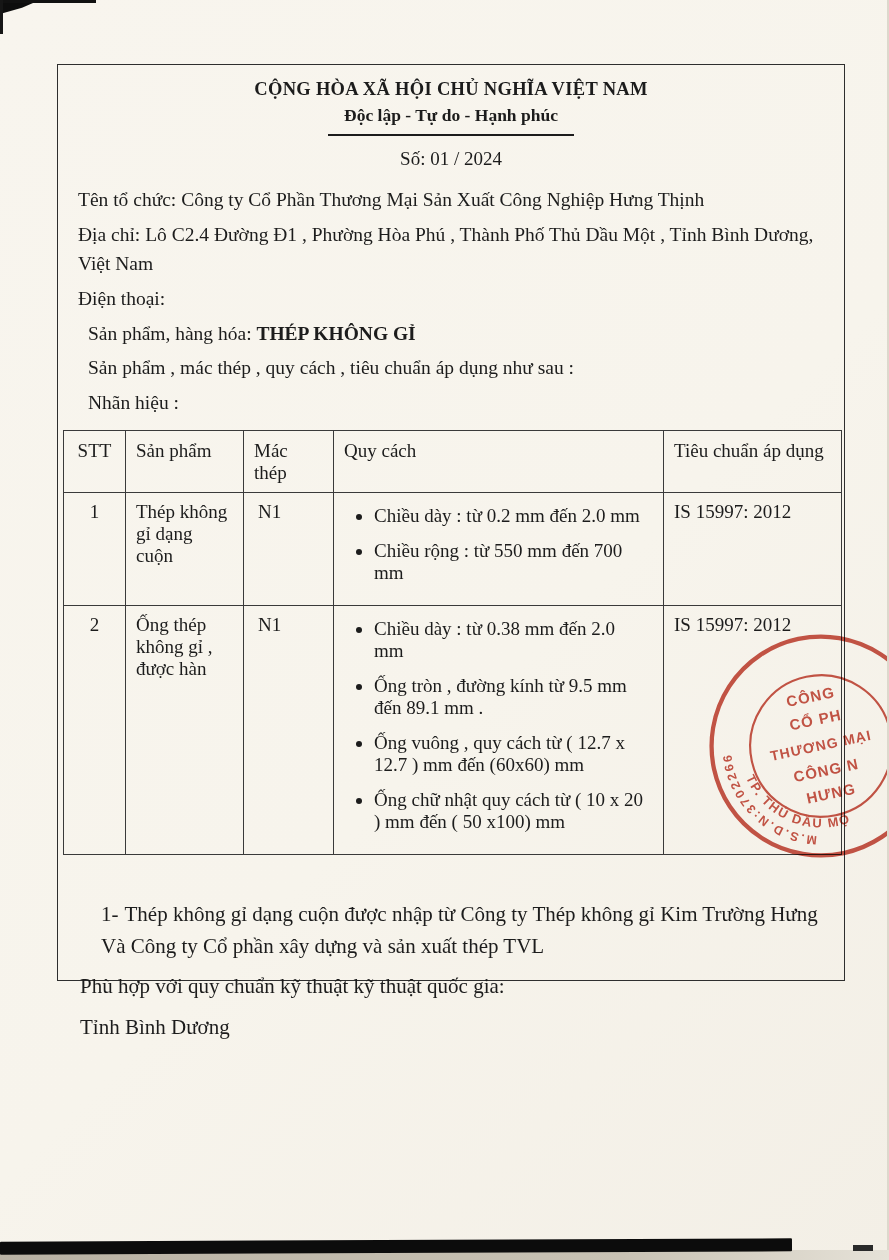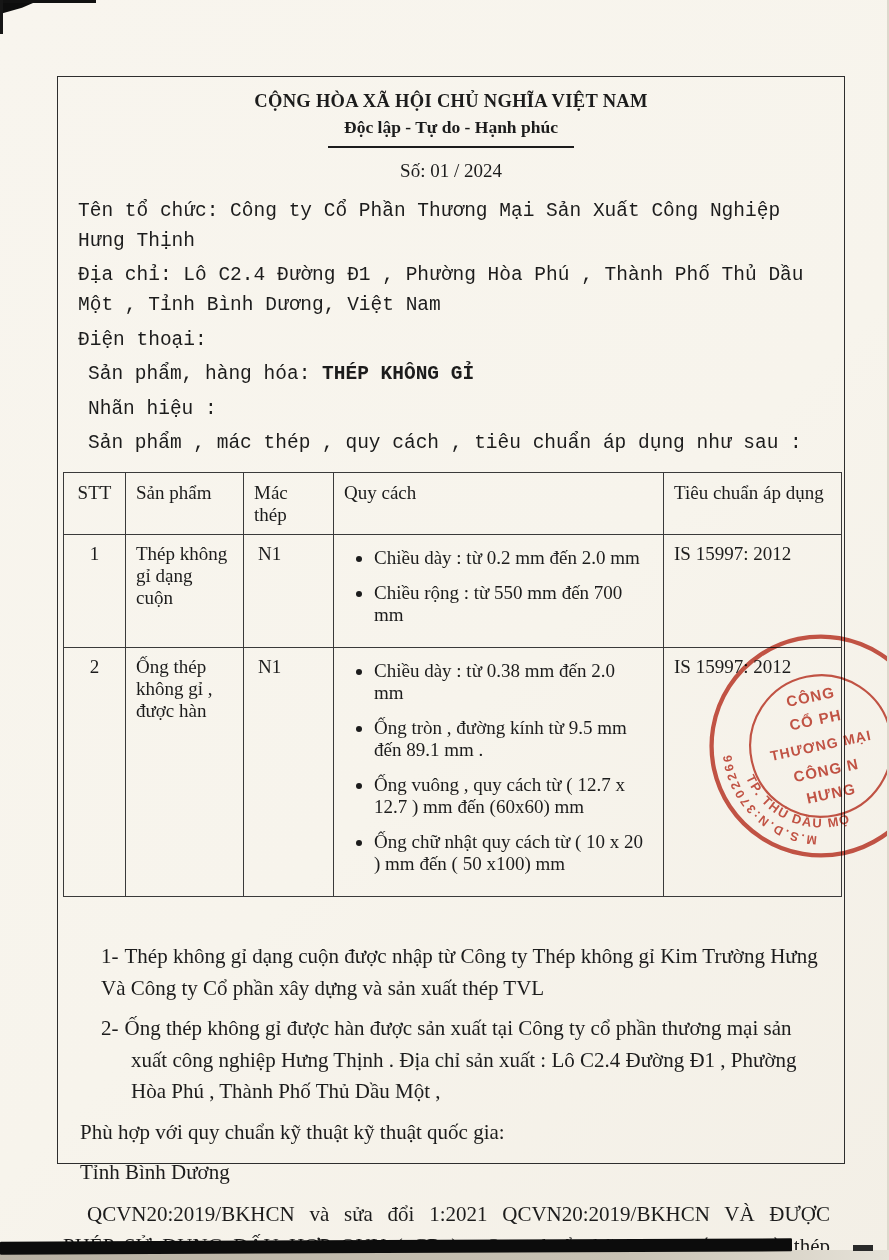--- a/index.html
+++ b/index.html
@@ -2,32 +2,32 @@
 <html><head>
 <meta charset="utf-8">
 <style>
   html,body{margin:0;padding:0;}
   body{
     width:889px;height:1260px;position:relative;overflow:hidden;
     background:linear-gradient(135deg,#f8f5ee 0%,#f7f4ec 55%,#f3efe6 100%);
     font-family:"Liberation Serif","DejaVu Serif",serif;color:#1c1c1c;
   }
   .page-frame{
-    position:absolute;left:57px;top:76px;width:788px;height:1088px;
+    position:absolute;left:57px;top:64px;width:788px;height:917px;
     border:1.6px solid #2e2e2e;box-sizing:border-box;padding:14px 20px 0;
     background:transparent;
   }
   .h-national{text-align:center;font-weight:bold;font-size:18.5px;letter-spacing:.3px;}
   .h-motto-wrap{text-align:center;margin-top:5px;}
   .h-motto{display:inline-block;font-weight:bold;font-size:17.5px;
     border-bottom:2px solid #1c1c1c;padding:0 16px 8px;}
   .h-title{text-align:center;font-weight:bold;font-size:23px;margin-top:27px;letter-spacing:.4px;}
   .h-number{text-align:center;font-size:19px;margin-top:12px;}
   .info{margin-top:15px;font-size:19.5px;line-height:1.52;}
-  .info p{margin:5px 0;font-family:Liberation Mono, monospace;}
+  .info p{margin:5px 0;}
   .indent1{padding-left:10px;}
   .doc-table{border-collapse:collapse;width:778px;margin-left:-15px;margin-top:13px;
     font-size:19px;table-layout:fixed;}
   .doc-table th,.doc-table td{border:1.4px solid #3a3a3a;padding:8px 10px;
     vertical-align:top;text-align:left;font-weight:normal;}
   .doc-table th{padding-top:9px;}
   th.c-stt,td.c-stt{text-align:center;padding-left:4px;padding-right:4px;}
   td.c-mac{padding-left:14px;}
   ul.specs{margin:4px;padding-left:26px;}
   ul.specs li{margin:2px 0 13px;}
@@ -66,22 +66,22 @@
   <div class="h-number">Số: 01 / 2024</div>
 
   <div class="info">
     <p>Tên tổ chức: Công ty Cổ Phần Thương Mại Sản Xuất Công Nghiệp Hưng Thịnh</p>
     <p>Địa chỉ: Lô C2.4 Đường Đ1 , Phường Hòa Phú , Thành Phố Thủ Dầu Một , Tỉnh Bình Dương, Việt Nam</p>
     <p>Điện thoại:</p>
     <p class="indent1">
       <span>Sản phẩm, hàng hóa:</span>
       <b>THÉP KHÔNG GỈ</b>
     </p>
+    <p class="indent1">Sản phẩm , mác thép , quy cách , tiêu chuẩn áp dụng như sau :</p>
     <p class="indent1">Nhãn hiệu :</p>
-    <p class="indent1">Sản phẩm , mác thép , quy cách , tiêu chuẩn áp dụng như sau :</p>
   </div>
 
   <table class="doc-table">
     <colgroup>
       <col style="width:62px">
         <col style="width:118px">
         <col style="width:90px">
       <col style="width:330px">
         <col style="width:178px">
     </colgroup>
@@ -121,26 +121,22 @@
         </td>
         <td>IS 15997: 2012</td>
       </tr>
     </tbody>
   </table>
 
   <div class="notes">
     <p class="note">
       <span class="marker">1-</span><span>Thép không gỉ dạng cuộn được nhập từ Công ty Thép không gỉ Kim Trường Hưng Và Công ty Cổ phần xây dựng và sản xuất thép TVL</span>
     </p>
-    <p class="note hanging">
-      <span class="marker">2-</span><span>Ống thép không gỉ được hàn được sản xuất tại Công ty cổ phần thương mại sản xuất công nghiệp Hưng Thịnh . Địa chỉ sản xuất : Lô C2.4 Đường Đ1 , Phường Hòa Phú , Thành Phố Thủ Dầu Một ,</span>
-    </p>
     <p class="plainline">Phù hợp với quy chuẩn kỹ thuật kỹ thuật quốc gia:</p>
     <p class="plainline">Tỉnh Bình Dương</p>
-    <p class="regulation">QCVN20:2019/BKHCN và sửa đổi 1:2021 QCVN20:2019/BKHCN VÀ ĐƯỢC PHÉP SỬ DỤNG DẤU HỢP QUY ( CR ) - Quy chuẩn kỹ thuật quốc gia về thép không gỉ</p>
   </div>
 
 </div>
 
 <svg class="stamp" width="236" height="236" viewBox="0 0 220 220">
   <circle cx="110" cy="110" r="102" fill="none" stroke-width="4" stroke="#c4483a"></circle>
   <circle cx="110" cy="110" r="66" fill="none" stroke-width="2" stroke="#c4483a"></circle>
   <defs>
     <path id="arcLeft" d="M 110 194 A 84 84 0 0 1 110 26"></path>
     <path id="arcBottom" d="M 34 110 A 76 76 0 0 0 186 110"></path>

